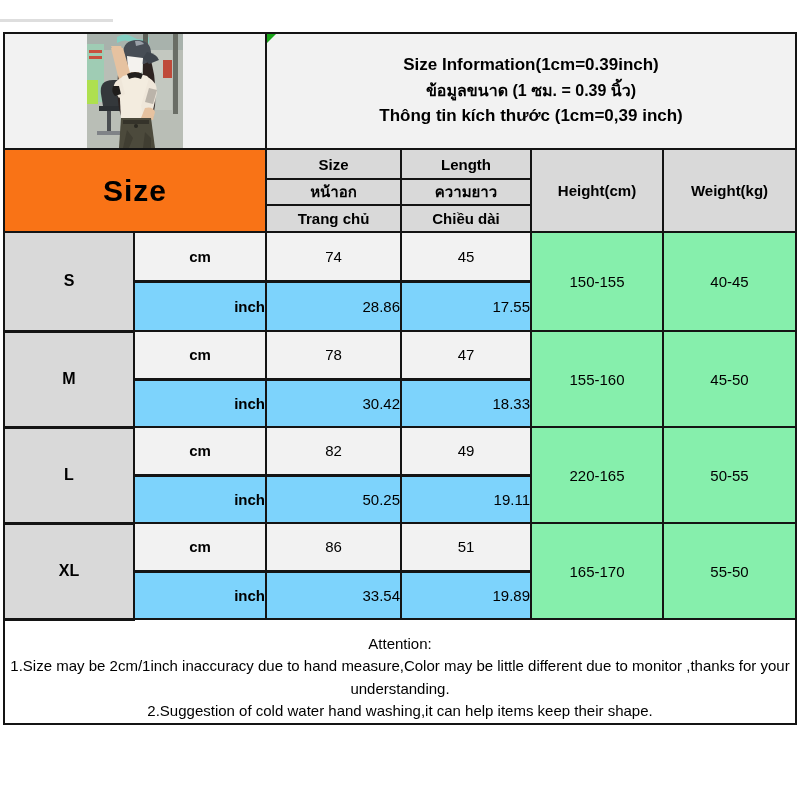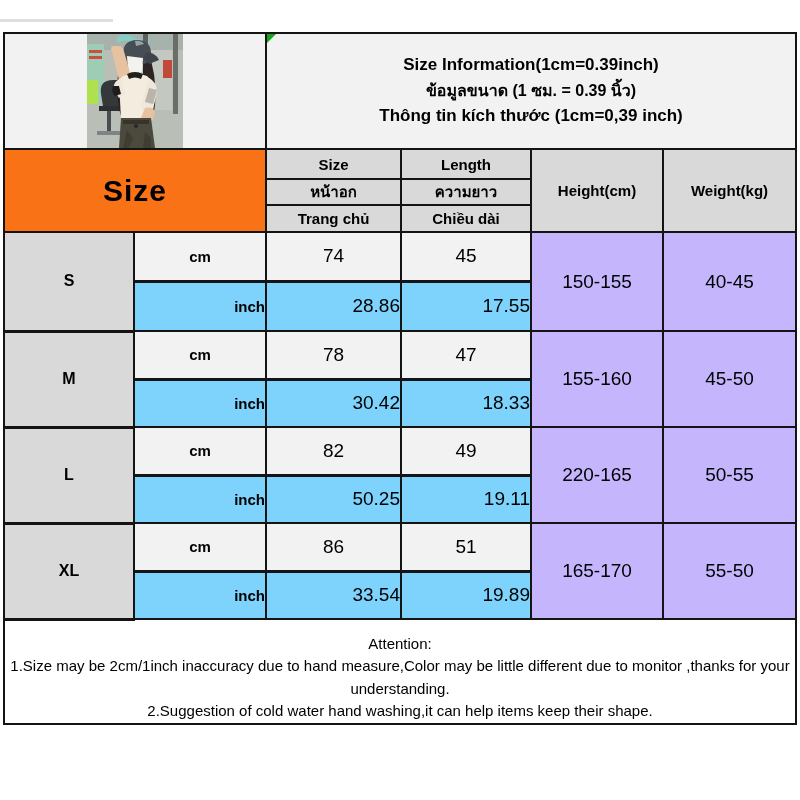--- a/index.html
+++ b/index.html
@@ -12,24 +12,24 @@
   .info-cell{background:#f2f2f2;position:relative;}
   .info-en{font-weight:bold;font-size:17px;line-height:1.55;}
   .info-th{font-weight:bold;font-size:16px;line-height:1.55;}
   .info-vi{font-weight:bold;font-size:17px;line-height:1.55;}
   .corner-flag{position:absolute;top:0;left:0;width:0;height:0;
     border-top:9px solid #17a317;border-right:9px solid transparent;}
   .hdr{background:#d9d9d9;font-weight:bold;font-size:15px;}
   .size-big{background:#f97316;font-weight:bold;font-size:30px;letter-spacing:1px;}
   .size-letter{background:#d9d9d9;font-weight:bold;font-size:16px;}
   .unit{font-weight:bold;font-size:15px;}
-  .val{font-weight:normal;font-size:19px;}
+  .val{font-weight:normal;font-size:15px;}
   .cmbg{background:#f2f2f2;}
   .inchbg{background:#7dd3fc;text-align:right;}
-  .rangebg{background:#c4b5fd;}
+  .rangebg{background:#86efac;}
   .cm-row td{border-bottom-width:3px;}
   .attn-cell{background:#ffffff;vertical-align:top;}
   .attn-inner{padding-top:12px;font-size:15px;line-height:1.5;}
   .photo-frame{width:96px;height:114px;margin:0 auto;display:block;}
 </style>
 </head>
 <body>
 
 <div class="artifact-line"></div>
 

